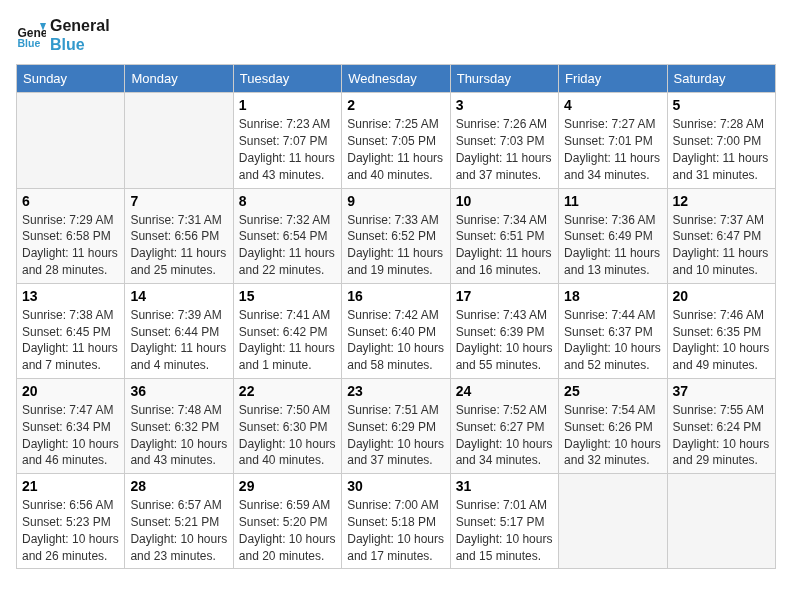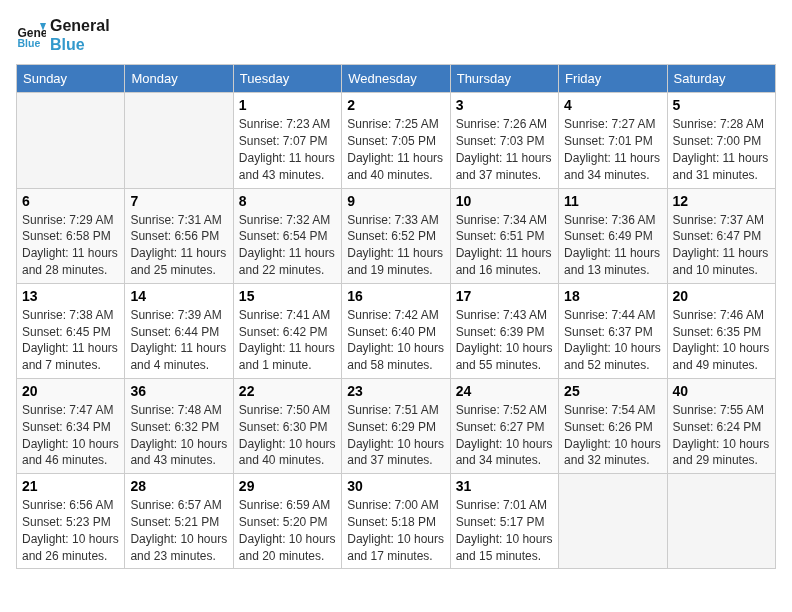--- a/index.html
+++ b/index.html
@@ -214,21 +214,21 @@
         </td>
         <td>
           <span class="day-number">24</span>
           <div class="day-info">Sunrise: 7:52 AM<br>Sunset: 6:27 PM<br>Daylight: 10 hours and 34 minutes.</div>
         </td>
         <td>
           <span class="day-number">25</span>
           <div class="day-info">Sunrise: 7:54 AM<br>Sunset: 6:26 PM<br>Daylight: 10 hours and 32 minutes.</div>
         </td>
         <td>
-          <span class="day-number">40</span>
+          <span class="day-number">37</span>
           <div class="day-info">Sunrise: 7:55 AM<br>Sunset: 6:24 PM<br>Daylight: 10 hours and 29 minutes.</div>
         </td>
       </tr>
       <tr>
         <td>
           <span class="day-number">21</span>
           <div class="day-info">Sunrise: 6:56 AM<br>Sunset: 5:23 PM<br>Daylight: 10 hours and 26 minutes.</div>
         </td>
         <td>
           <span class="day-number">28</span>

